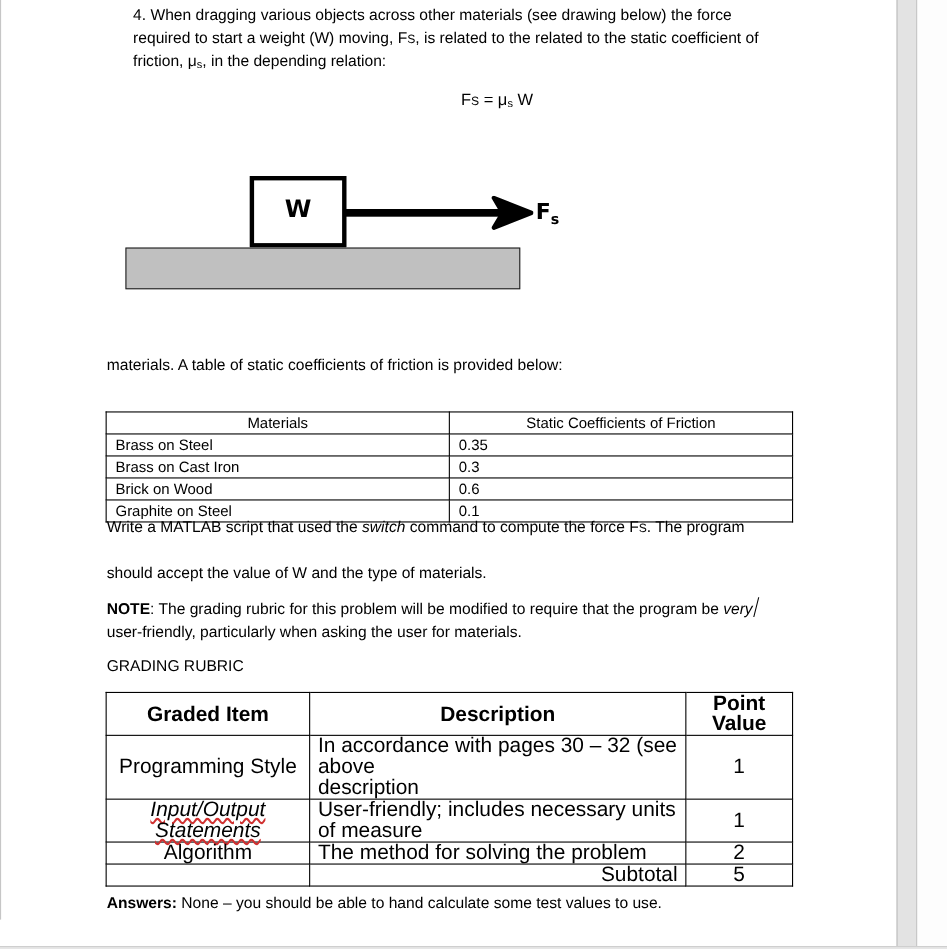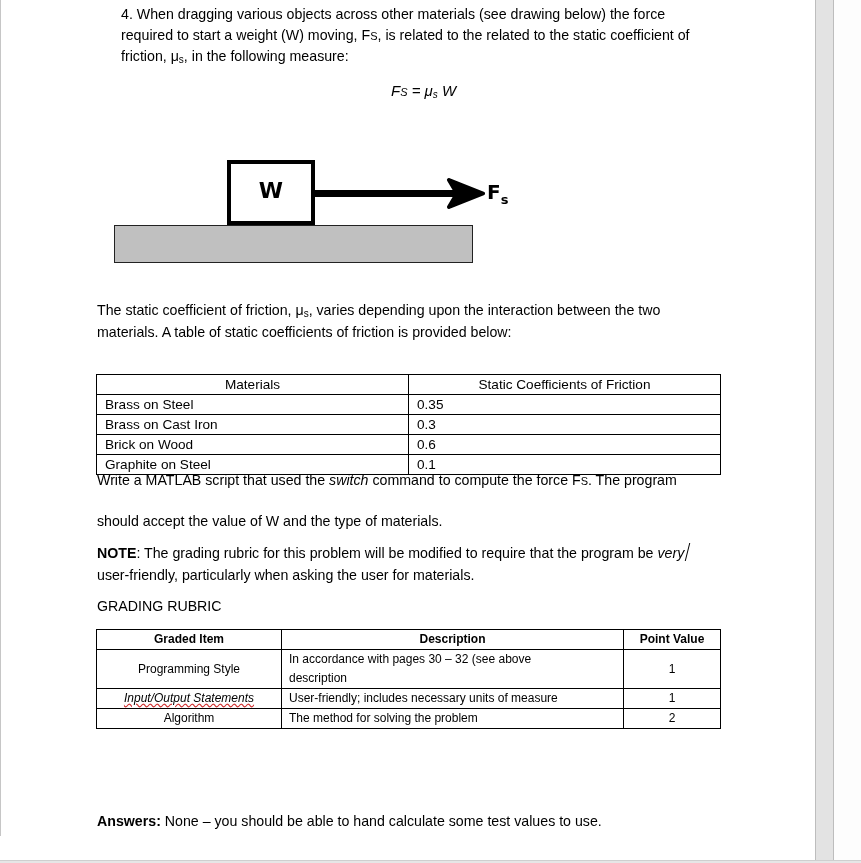--- a/index.html
+++ b/index.html
@@ -36,21 +36,21 @@
   .fs-label .s { font-size:13px; vertical-align:-5px; }
 
   
   table { border-collapse:collapse; position:absolute; font-size:13.6px; }
   .friction { left:95px; top:350px; width:625px;margin-top:24px; }
   .friction td { border:1px solid #000; height:19px; padding:0 8px; line-height:18px; }
   .friction td.h { text-align:center; }
   .friction .c1 { width:295px; }
 
   .rubric { left:95px; top:629px; width:625px; }
-  .rubric td { border:1px solid #000; padding:0 7px; line-height:19px; font-size:12px; }
+  .rubric td { border:1px solid #000; padding:0 7px; line-height:19px; font-size:19px; }
   .rubric .hd { font-weight:bold; text-align:center; height:19px; }
   .rubric .col1 { width:170px; text-align:center; }
   .rubric .col3 { width:82px; text-align:center; }
   .rubric .io { font-weight:normal; font-style:italic; text-decoration:underline; }
   .rubric .right { text-align:right; }
 
   .u { }
   .b { font-weight:bold; }
   .i { font-style:italic; }
   .caret { display:inline-block; width:1px; height:18px; background:#000; transform:skewX(-14deg); vertical-align:-3px; margin-left:3px; }
@@ -60,44 +60,41 @@
 
 <div class="page">
 
   <div class="txt" style="left:120px;top:4px;">
     <span>4. When dragging various objects across other materials (see drawing below) the force</span>
   </div>
   <div class="txt" style="left:120px;top:25px;">
     <span>required to start a weight (W) moving, F</span><span class="smallcaps-sub">S</span><span>, is related to the related to the static coefficient of</span>
   </div>
   <div class="txt" style="left:120px;top:46px;">
-    <span>friction, μ</span><span class="sub">s</span><span>, in the following measure:</span>
+    <span>friction, μ</span><span class="sub">s</span><span>, in the depending relation:</span>
   </div>
 
-  <div class="txt" style="left:390px;top:80px;font-size:15px;font-style:italic;">
+  <div class="txt" style="left:418px;top:80px;font-size:15px;">
     <span>F</span><span class="smallcaps-sub">S</span><span> = μ</span><span class="sub">s</span><span> W</span>
   </div>
 
   <div>
     <div class="ground"></div>
     <div class="box">
       <div class="box-label">W</div>
     </div>
     <svg class="arrow" width="172" height="32" viewBox="0 0 172 32">
       <rect x="0" y="12" width="150" height="7" fill="#000"></rect>
       <path d="M136 2 L170 15.5 L136 29 L144 15.5 Z" fill="#000" stroke="#000" stroke-width="4" stroke-linejoin="round"></path>
     </svg>
     <div class="fs-label">
       <span>F</span><span class="s">s</span>
     </div>
   </div>
 
-  <div class="txt" style="left:96px;top:300px;">
-    <span>The static coefficient of friction, μ</span><span class="sub">s</span><span>, varies depending upon the interaction between the two</span>
-  </div>
   <div class="txt" style="left:96px;top:322px;">
     <span>materials. A table of static coefficients of friction is provided below:</span>
   </div>
 
   <table class="friction">
     <tbody>
         <tr>
       <td class="h c1">Materials</td>
       <td class="h">Static Coefficients of Friction</td>
     </tr>
@@ -151,20 +148,25 @@
     <tr>
       <td class="col1 io" style="text-decoration:underline wavy #d03030;">Input/Output Statements</td>
       <td>User-friendly; includes necessary units of measure</td>
       <td class="col3">1</td>
     </tr>
     <tr>
       <td class="col1">Algorithm</td>
       <td>The method for solving the problem</td>
       <td class="col3">2</td>
     </tr>
+    <tr>
+      <td class="col1">&nbsp;</td>
+      <td class="right">Subtotal</td>
+      <td class="col3">5</td>
+    </tr>
   </tbody>
     </table>
 
   <div class="txt" style="left:96px;top:811px;">
     <span class="b">Answers:</span><span> None – you should be able to hand calculate some test values to use.</span>
   </div>
 </div>
 
 <div class="gutter"></div>
 <div class="rightpad"></div>

